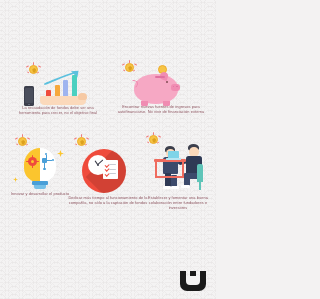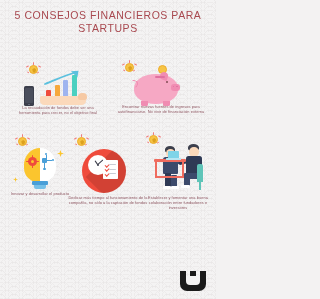--- a/index.html
+++ b/index.html
@@ -170,21 +170,20 @@
 </head>
 <body>
 
 <div id="poster">
 
   <div class="bg-pattern"></div>
   <div class="bg-pattern2"></div>
 
   <div class="content">
 
-    <div class="title">5 CONSEJOS FINANCIEROS PARA STARTUPS</div>
 
     <div class="icon-wrap" style="left:16px;top:62px;width:86px;height:44px;">
 
       <div class="coin-burst" style="left:10px;top:0px;">
         <i class="cb1"></i>
           <i class="cb2"></i>
           <i class="cb3"></i>
           <i class="cb4"></i>
           <i class="cb5"></i>
         <span class="coin"></span>

